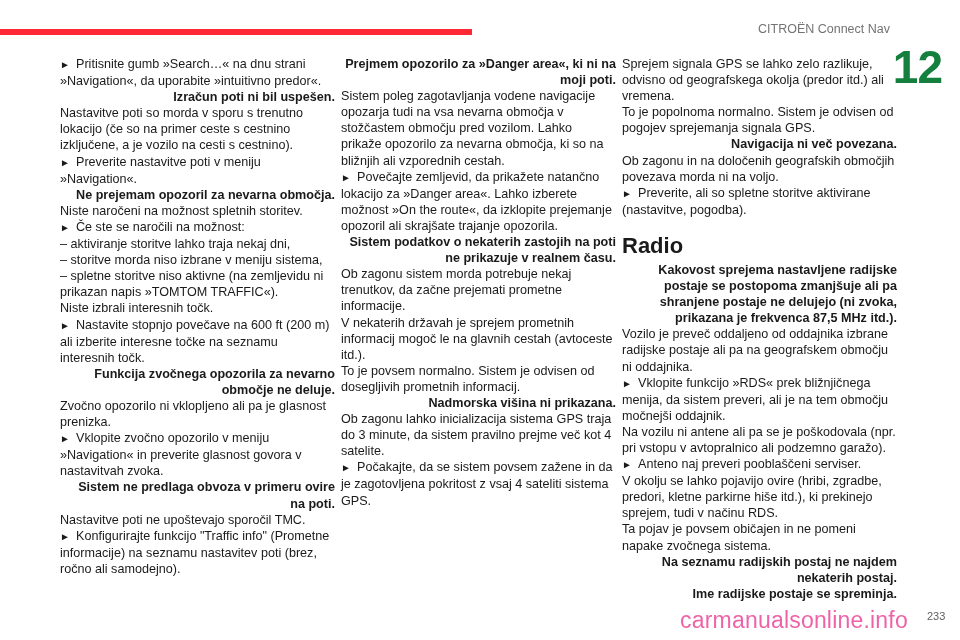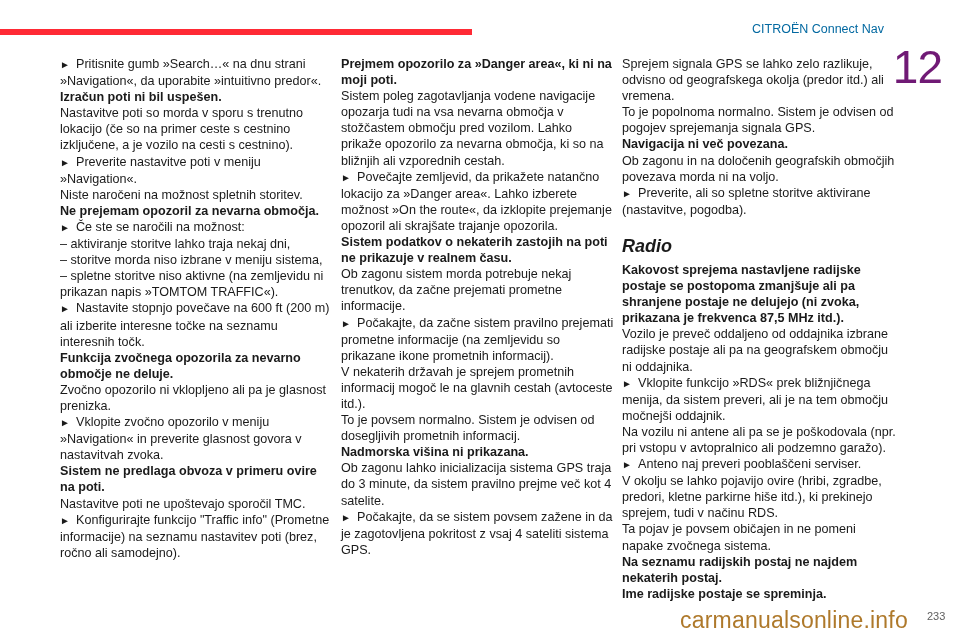--- a/index.html
+++ b/index.html
@@ -1,64 +1,64 @@
 <!DOCTYPE html>
 <html><head>
 <meta charset="utf-8">
 <style>
   html, body { margin:0; padding:0; }
   body { width:960px; height:640px; background:#ffffff; position:relative; overflow:hidden;
          font-family:"Liberation Sans", sans-serif; color:#1a1a1a; }
   .red-bar { position:absolute; left:0; top:29px; width:472px; height:6px; background:#ff2a35; }
-  .header-title { position:absolute; top:22px; right:76px; font-size:12.5px; color:#0369a1; }
-  .chapter-num { position:absolute; top:44px; right:18px; font-size:46px; font-weight:normal; color:#701a75; line-height:1; letter-spacing:-1px; }
+  .header-title { position:absolute; top:22px; right:70px; font-size:12.5px; color:#737373; }
+  .chapter-num { position:absolute; top:44px; right:18px; font-size:46px; font-weight:bold; color:#15803d; line-height:1; letter-spacing:-1px; }
   .col { position:absolute; top:56px; width:275px; font-size:12.6px; line-height:16.1px; }
   .col1 { left:60px; }
   .col2 { left:341px; }
   .col3 { left:622px; }
   .p { margin:0; }
-  .b { font-weight:bold; }
-  .h2 { font-size:18px; font-weight:bold; line-height:24px; margin:16px 0 4px 0;font-style:italic; }
+  .b { font-weight:bold;text-align:right; }
+  .h2 { font-size:22px; font-weight:bold; line-height:24px; margin:16px 0 4px 0; }
   .arrow { display:inline-block; font-size:10px; width:16px; }
   .page-num { position:absolute; top:610px; left:915px; font-size:11px; color:#606060;margin-left:12px; }
-  .watermark { position:absolute; top:607px; left:680px; font-size:23px; color:#a16207; opacity:0.85; letter-spacing:0.2px; }
+  .watermark { position:absolute; top:607px; left:680px; font-size:23px; color:#ec4899; opacity:0.85; letter-spacing:0.2px; }
 </style>
 </head>
 <body>
 
 <div class="red-bar"></div>
 <div class="header-title">CITROËN Connect Nav</div>
 <div class="chapter-num">12</div>
 
 <div class="col col1">
     <p class="p"><span class="arrow">►</span><span>Pritisnite gumb »Search…« na dnu strani »Navigation«, da uporabite »intuitivno predor«.</span></p>
     <p class="p b">Izračun poti ni bil uspešen.</p>
     <p class="p">Nastavitve poti so morda v sporu s trenutno lokacijo (če so na primer ceste s cestnino izključene, a je vozilo na cesti s cestnino).</p>
     <p class="p"><span class="arrow">►</span><span>Preverite nastavitve poti v meniju »Navigation«.</span></p>
+    <p class="p b">Ne prejemam opozoril za nevarna območja.</p>
     <p class="p">Niste naročeni na možnost spletnih storitev.</p>
-    <p class="p b">Ne prejemam opozoril za nevarna območja.</p>
     <p class="p"><span class="arrow">►</span><span>Če ste se naročili na možnost:</span></p>
     <p class="p">– aktiviranje storitve lahko traja nekaj dni,</p>
     <p class="p">– storitve morda niso izbrane v meniju sistema,</p>
     <p class="p">– spletne storitve niso aktivne (na zemljevidu ni prikazan napis »TOMTOM TRAFFIC«).</p>
+    <p class="p">Niste izbrali interesnih točk.</p>
     <p class="p"><span class="arrow">►</span><span>Nastavite stopnjo povečave na 600 ft (200 m) ali izberite interesne točke na seznamu interesnih točk.</span></p>
     <p class="p b">Funkcija zvočnega opozorila za nevarno območje ne deluje.</p>
     <p class="p">Zvočno opozorilo ni vklopljeno ali pa je glasnost prenizka.</p>
     <p class="p"><span class="arrow">►</span><span>Vklopite zvočno opozorilo v meniju »Navigation« in preverite glasnost govora v nastavitvah zvoka.</span></p>
     <p class="p b">Sistem ne predlaga obvoza v primeru ovire na poti.</p>
     <p class="p">Nastavitve poti ne upoštevajo sporočil TMC.</p>
     <p class="p"><span class="arrow">►</span><span>Konfigurirajte funkcijo "Traffic info" (Prometne informacije) na seznamu nastavitev poti (brez, ročno ali samodejno).</span></p>
   </div>
 <div class="col col2">
     <p class="p b">Prejmem opozorilo za »Danger area«, ki ni na moji poti.</p>
     <p class="p">Sistem poleg zagotavljanja vodene navigacije opozarja tudi na vsa nevarna območja v stožčastem območju pred vozilom. Lahko prikaže opozorilo za nevarna območja, ki so na bližnjih ali vzporednih cestah.</p>
     <p class="p"><span class="arrow">►</span><span>Povečajte zemljevid, da prikažete natančno lokacijo za »Danger area«. Lahko izberete možnost »On the route«, da izklopite prejemanje opozoril ali skrajšate trajanje opozorila.</span></p>
     <p class="p b">Sistem podatkov o nekaterih zastojih na poti ne prikazuje v realnem času.</p>
     <p class="p">Ob zagonu sistem morda potrebuje nekaj trenutkov, da začne prejemati prometne informacije.</p>
-    <p class="p"><span class="arrow">►</span><span>Počakajte, da začne sistem pravilno prejemati prometne informacije (na zemljevidu so prikazane ikone prometnih informacij).</span></p>
     <p class="p">V nekaterih državah je sprejem prometnih informacij mogoč le na glavnih cestah (avtoceste itd.).</p>
     <p class="p">To je povsem normalno. Sistem je odvisen od dosegljivih prometnih informacij.</p>
     <p class="p b">Nadmorska višina ni prikazana.</p>
     <p class="p">Ob zagonu lahko inicializacija sistema GPS traja do 3 minute, da sistem pravilno prejme več kot 4 satelite.</p>
     <p class="p"><span class="arrow">►</span><span>Počakajte, da se sistem povsem zažene in da je zagotovljena pokritost z vsaj 4 sateliti sistema GPS.</span></p>
   </div>
 <div class="col col3">
     <p class="p">Sprejem signala GPS se lahko zelo razlikuje, odvisno od geografskega okolja (predor itd.) ali vremena.</p>
     <p class="p">To je popolnoma normalno. Sistem je odvisen od pogojev sprejemanja signala GPS.</p>
     <p class="p b">Navigacija ni več povezana.</p>

